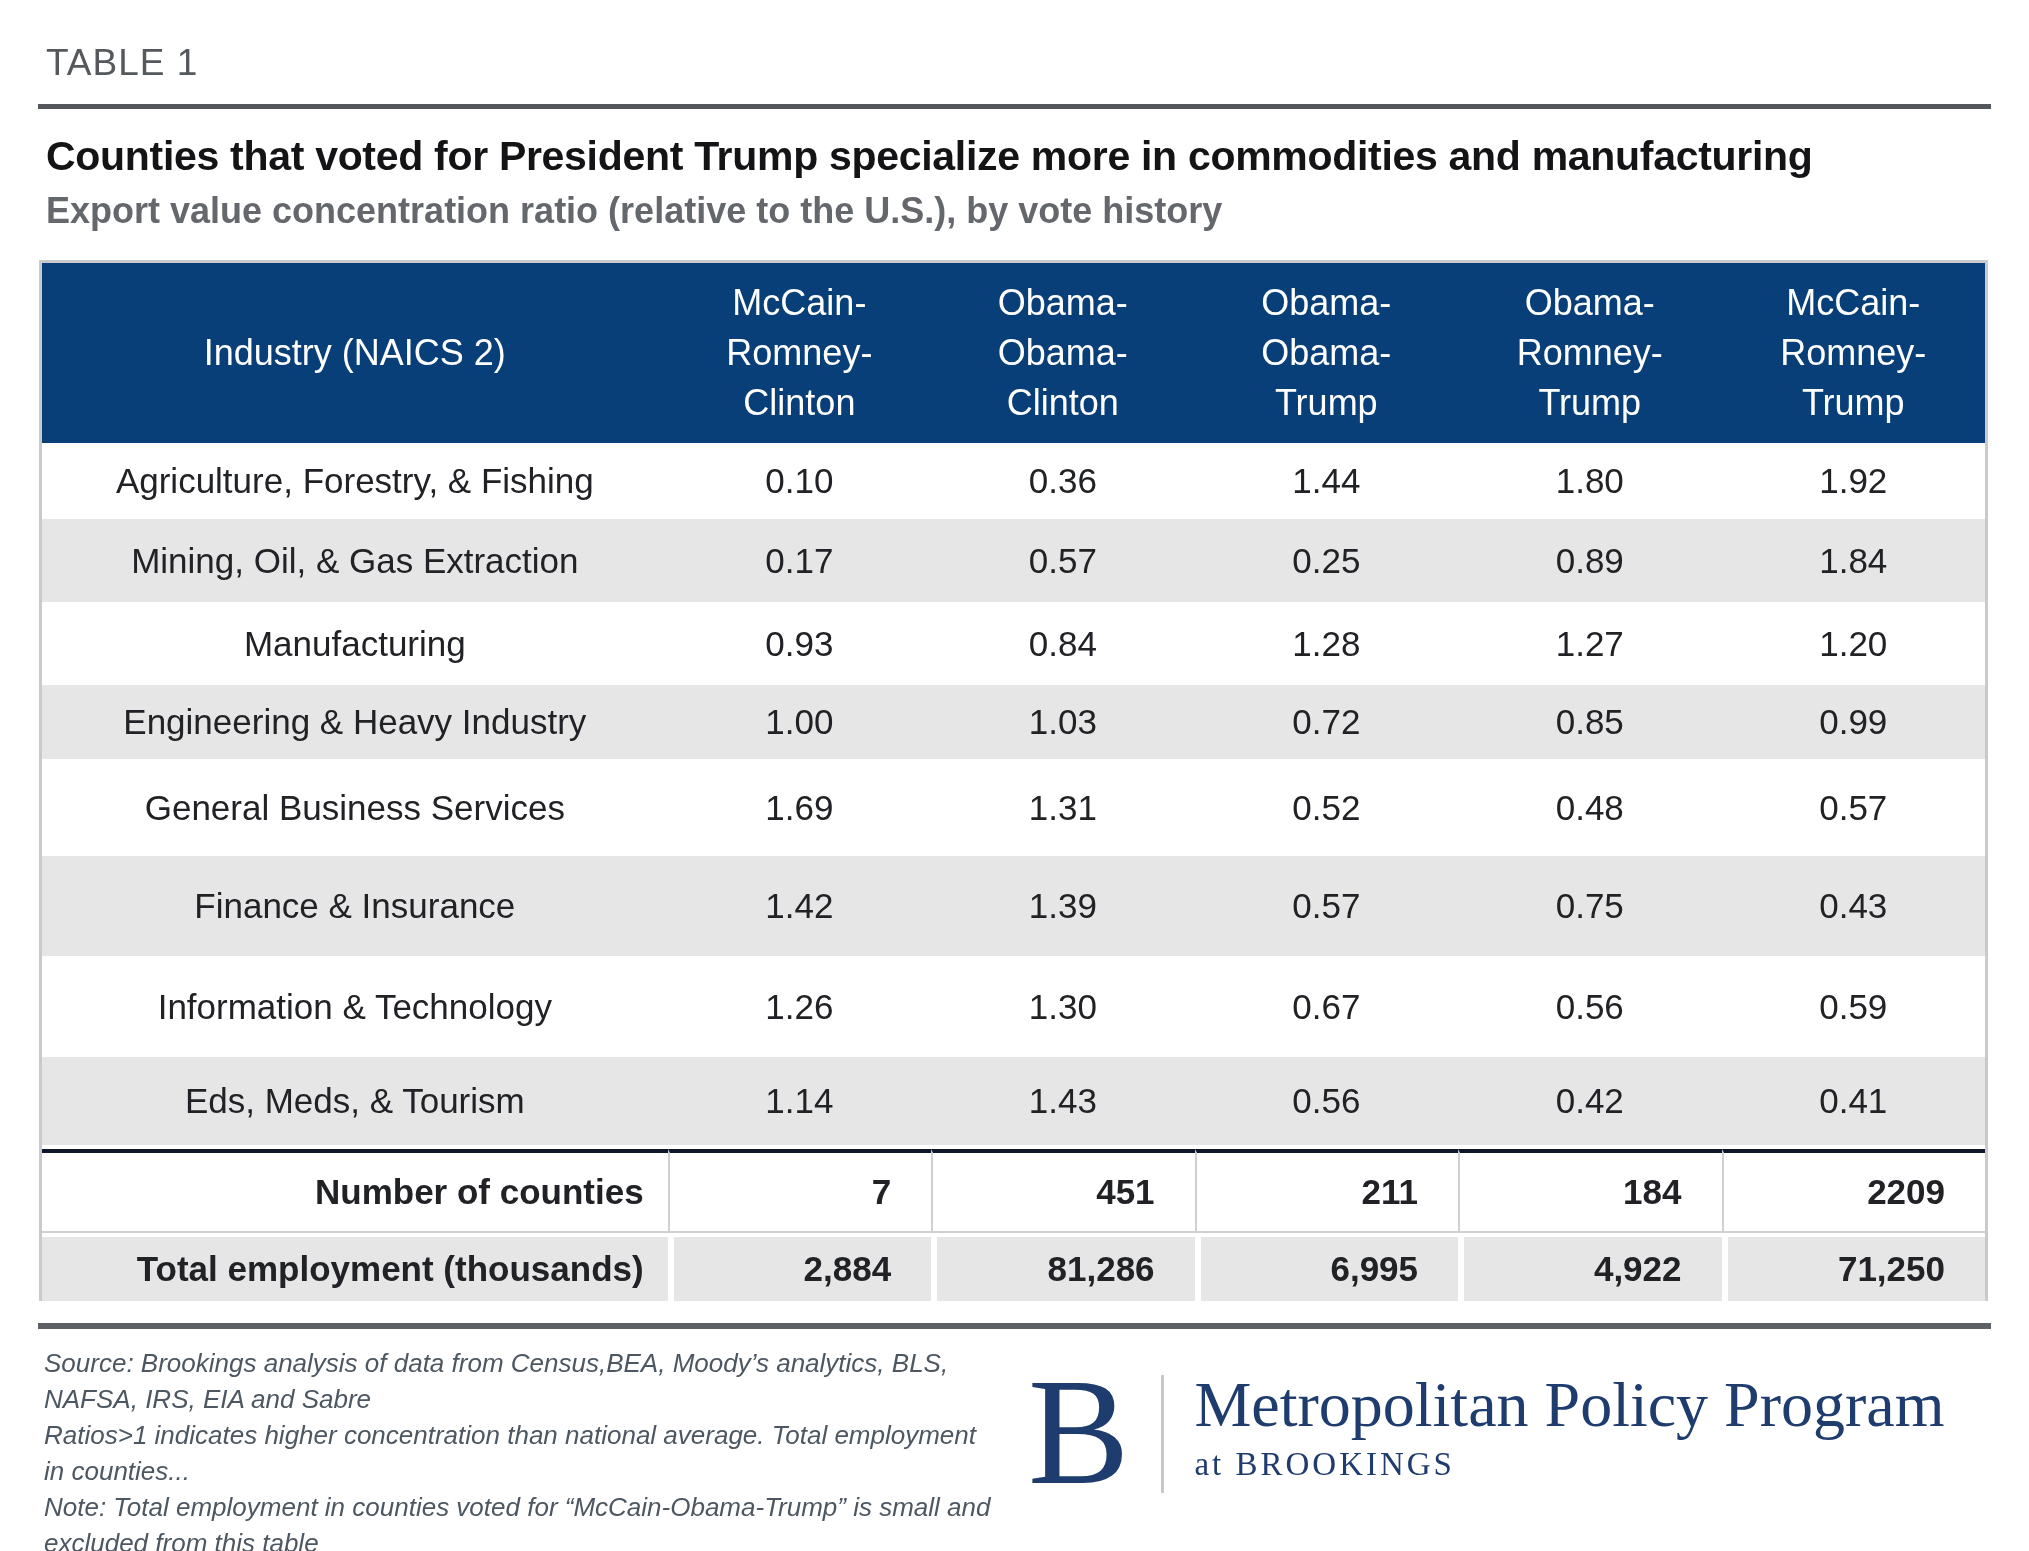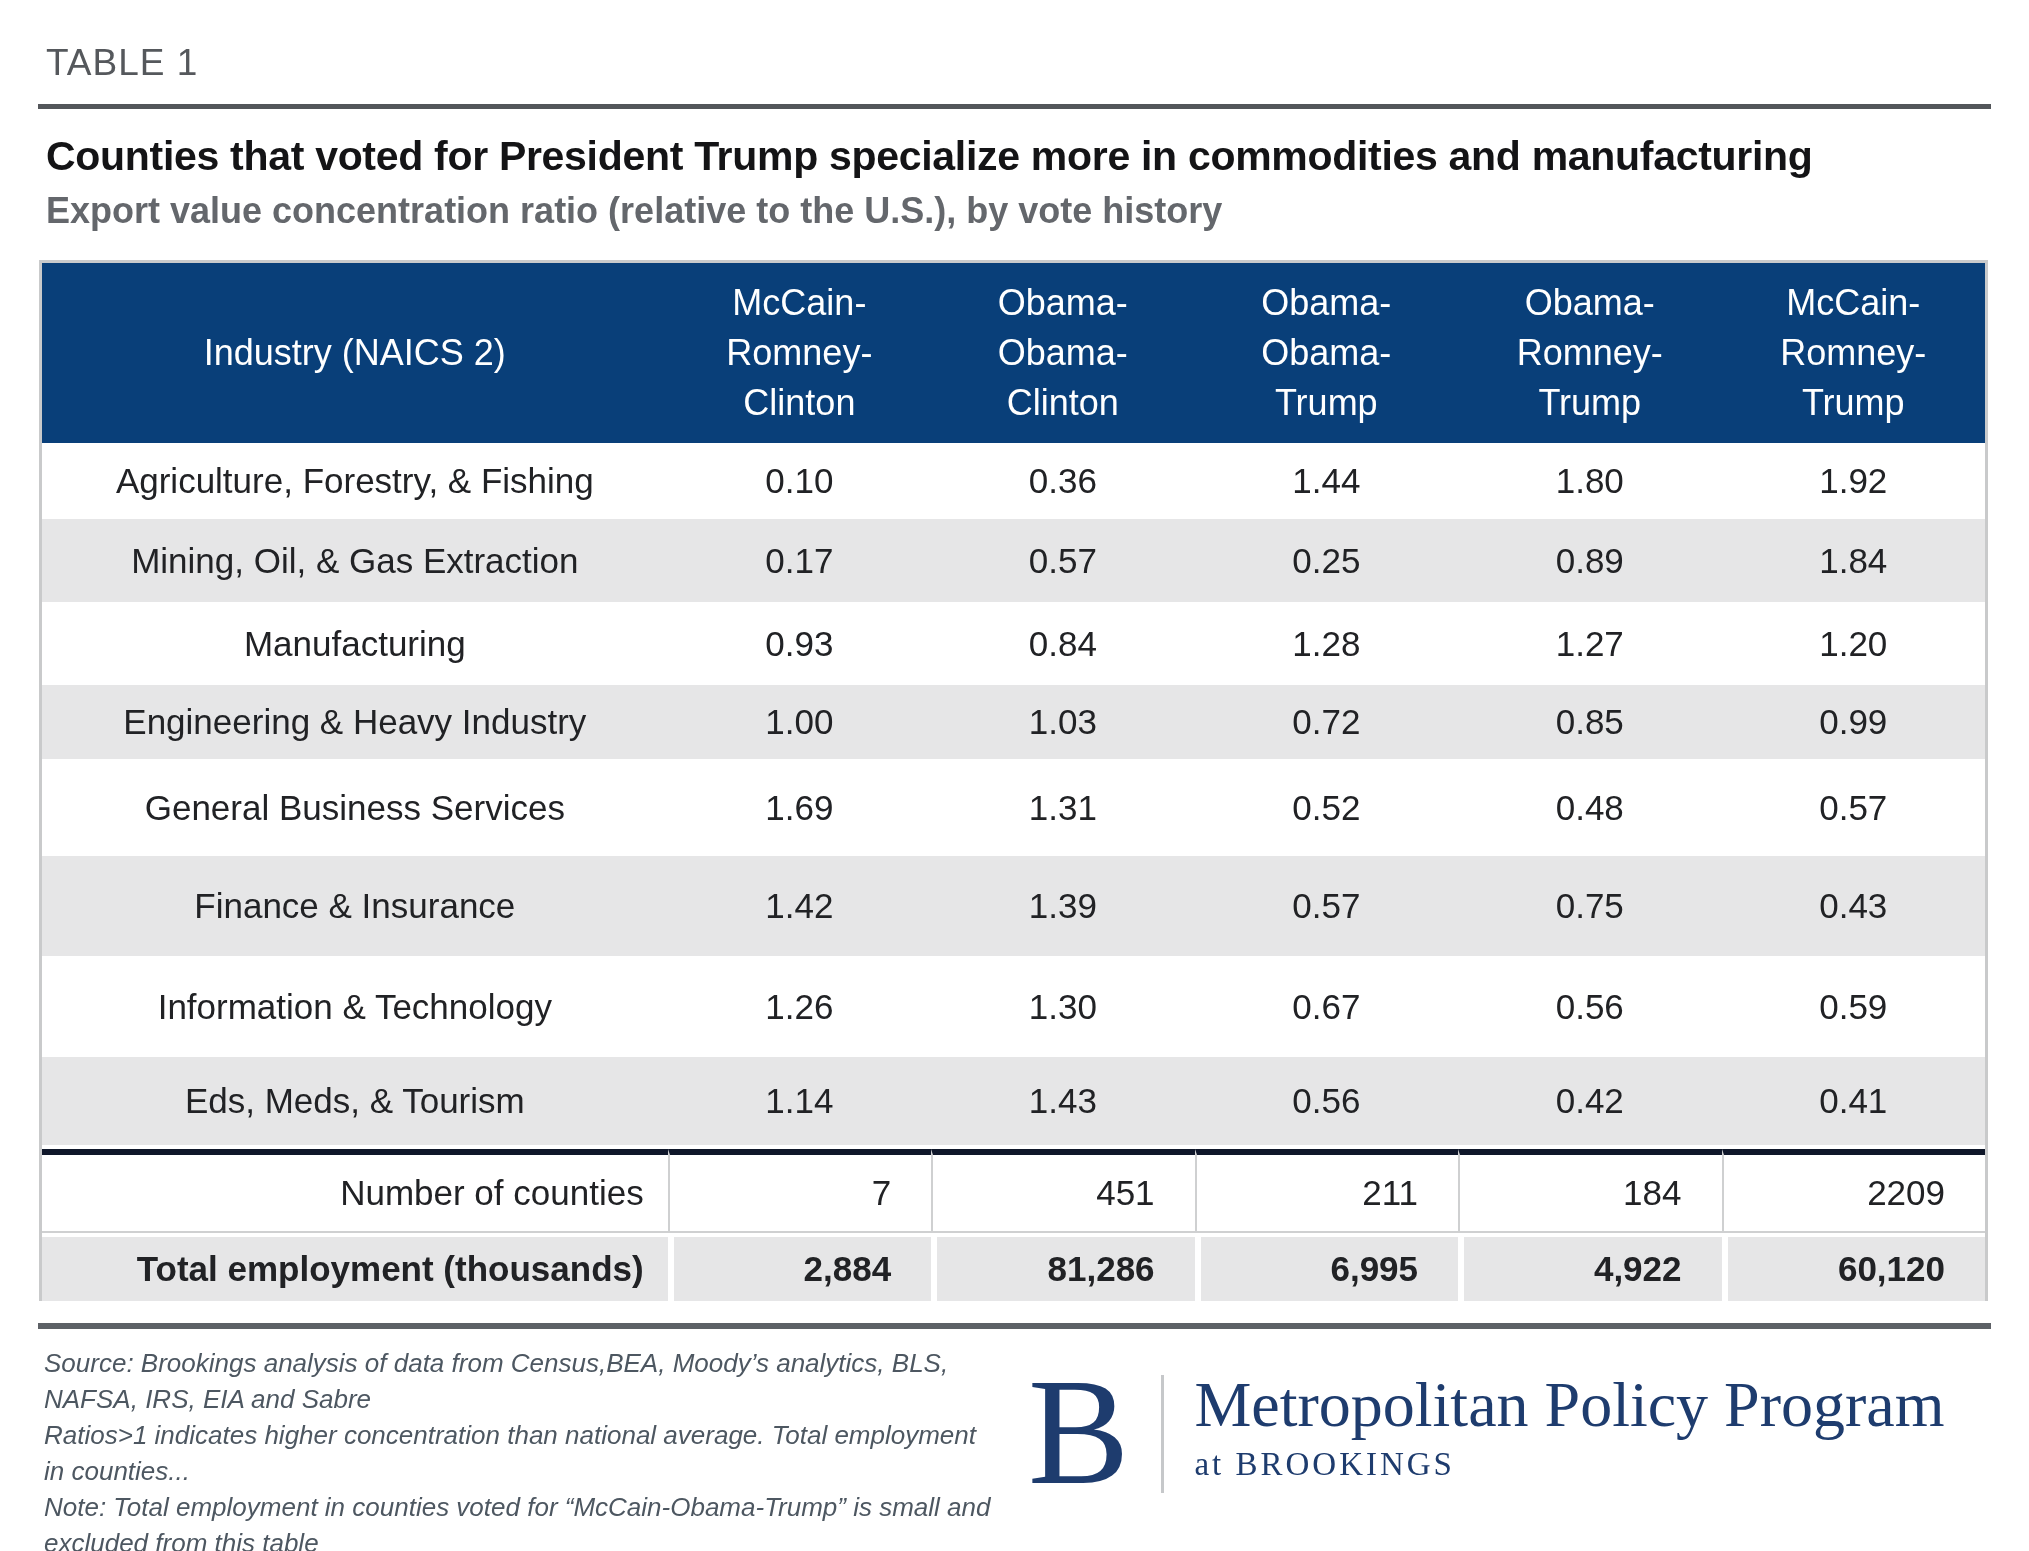--- a/index.html
+++ b/index.html
@@ -50,22 +50,22 @@
   tbody tr:nth-child(4) { height: 74px; }
   tbody tr:nth-child(5) { height: 97px; border-radius: 15px; }
   tbody tr:nth-child(6) { height: 100px; }
   tbody tr:nth-child(7) { height: 101px; }
   tbody tr:nth-child(8) { height: 92px; }
   tbody tr:nth-child(even) { background: #e6e6e7; }
   tbody tr:nth-child(8) td { border-bottom: 4px solid #ffffff; }
 
   tr.counties { height: 84px; background: #ffffff; }
   tr.counties td {
-    font-weight: normal;
-    border-top: 6px solid #0f172a; border-bottom: 2px solid #cfd0d1;
+    font-weight: bold;
+    border-top: 4px solid #0f172a; border-bottom: 2px solid #cfd0d1;
   }
   tr.counties td:not(:first-child) { border-left: 2px solid #cfd0d1; }
 
   tr.employment { height: 68px; }
   tr.employment td { font-weight: bold; border-top: 4px solid #ffffff; }
   tr.employment td:not(:first-child) { border-left: 6px solid #ffffff; }
 
   td.sum-label { text-align: right; padding-right: 24px; }
   td.sum-val { text-align: right; padding-right: 40px; }
 
@@ -205,21 +205,21 @@
         <td class="sum-val">211</td>
         <td class="sum-val">184</td>
         <td class="sum-val">2209</td>
       </tr>
       <tr class="employment">
         <td class="sum-label">Total employment (thousands)</td>
         <td class="sum-val">2,884</td>
         <td class="sum-val">81,286</td>
         <td class="sum-val">6,995</td>
         <td class="sum-val">4,922</td>
-        <td class="sum-val">60,120</td>
+        <td class="sum-val">71,250</td>
       </tr>
     </tbody>
   </table>
 
   <hr class="rule-bottom">
 
   <div class="footer">
     <div class="notes">
       <p>Source: Brookings analysis of data from Census,BEA, Moody’s analytics, BLS, NAFSA, IRS, EIA and Sabre</p>
       <p>Ratios&gt;1 indicates higher concentration than national average. Total employment in counties...</p>

